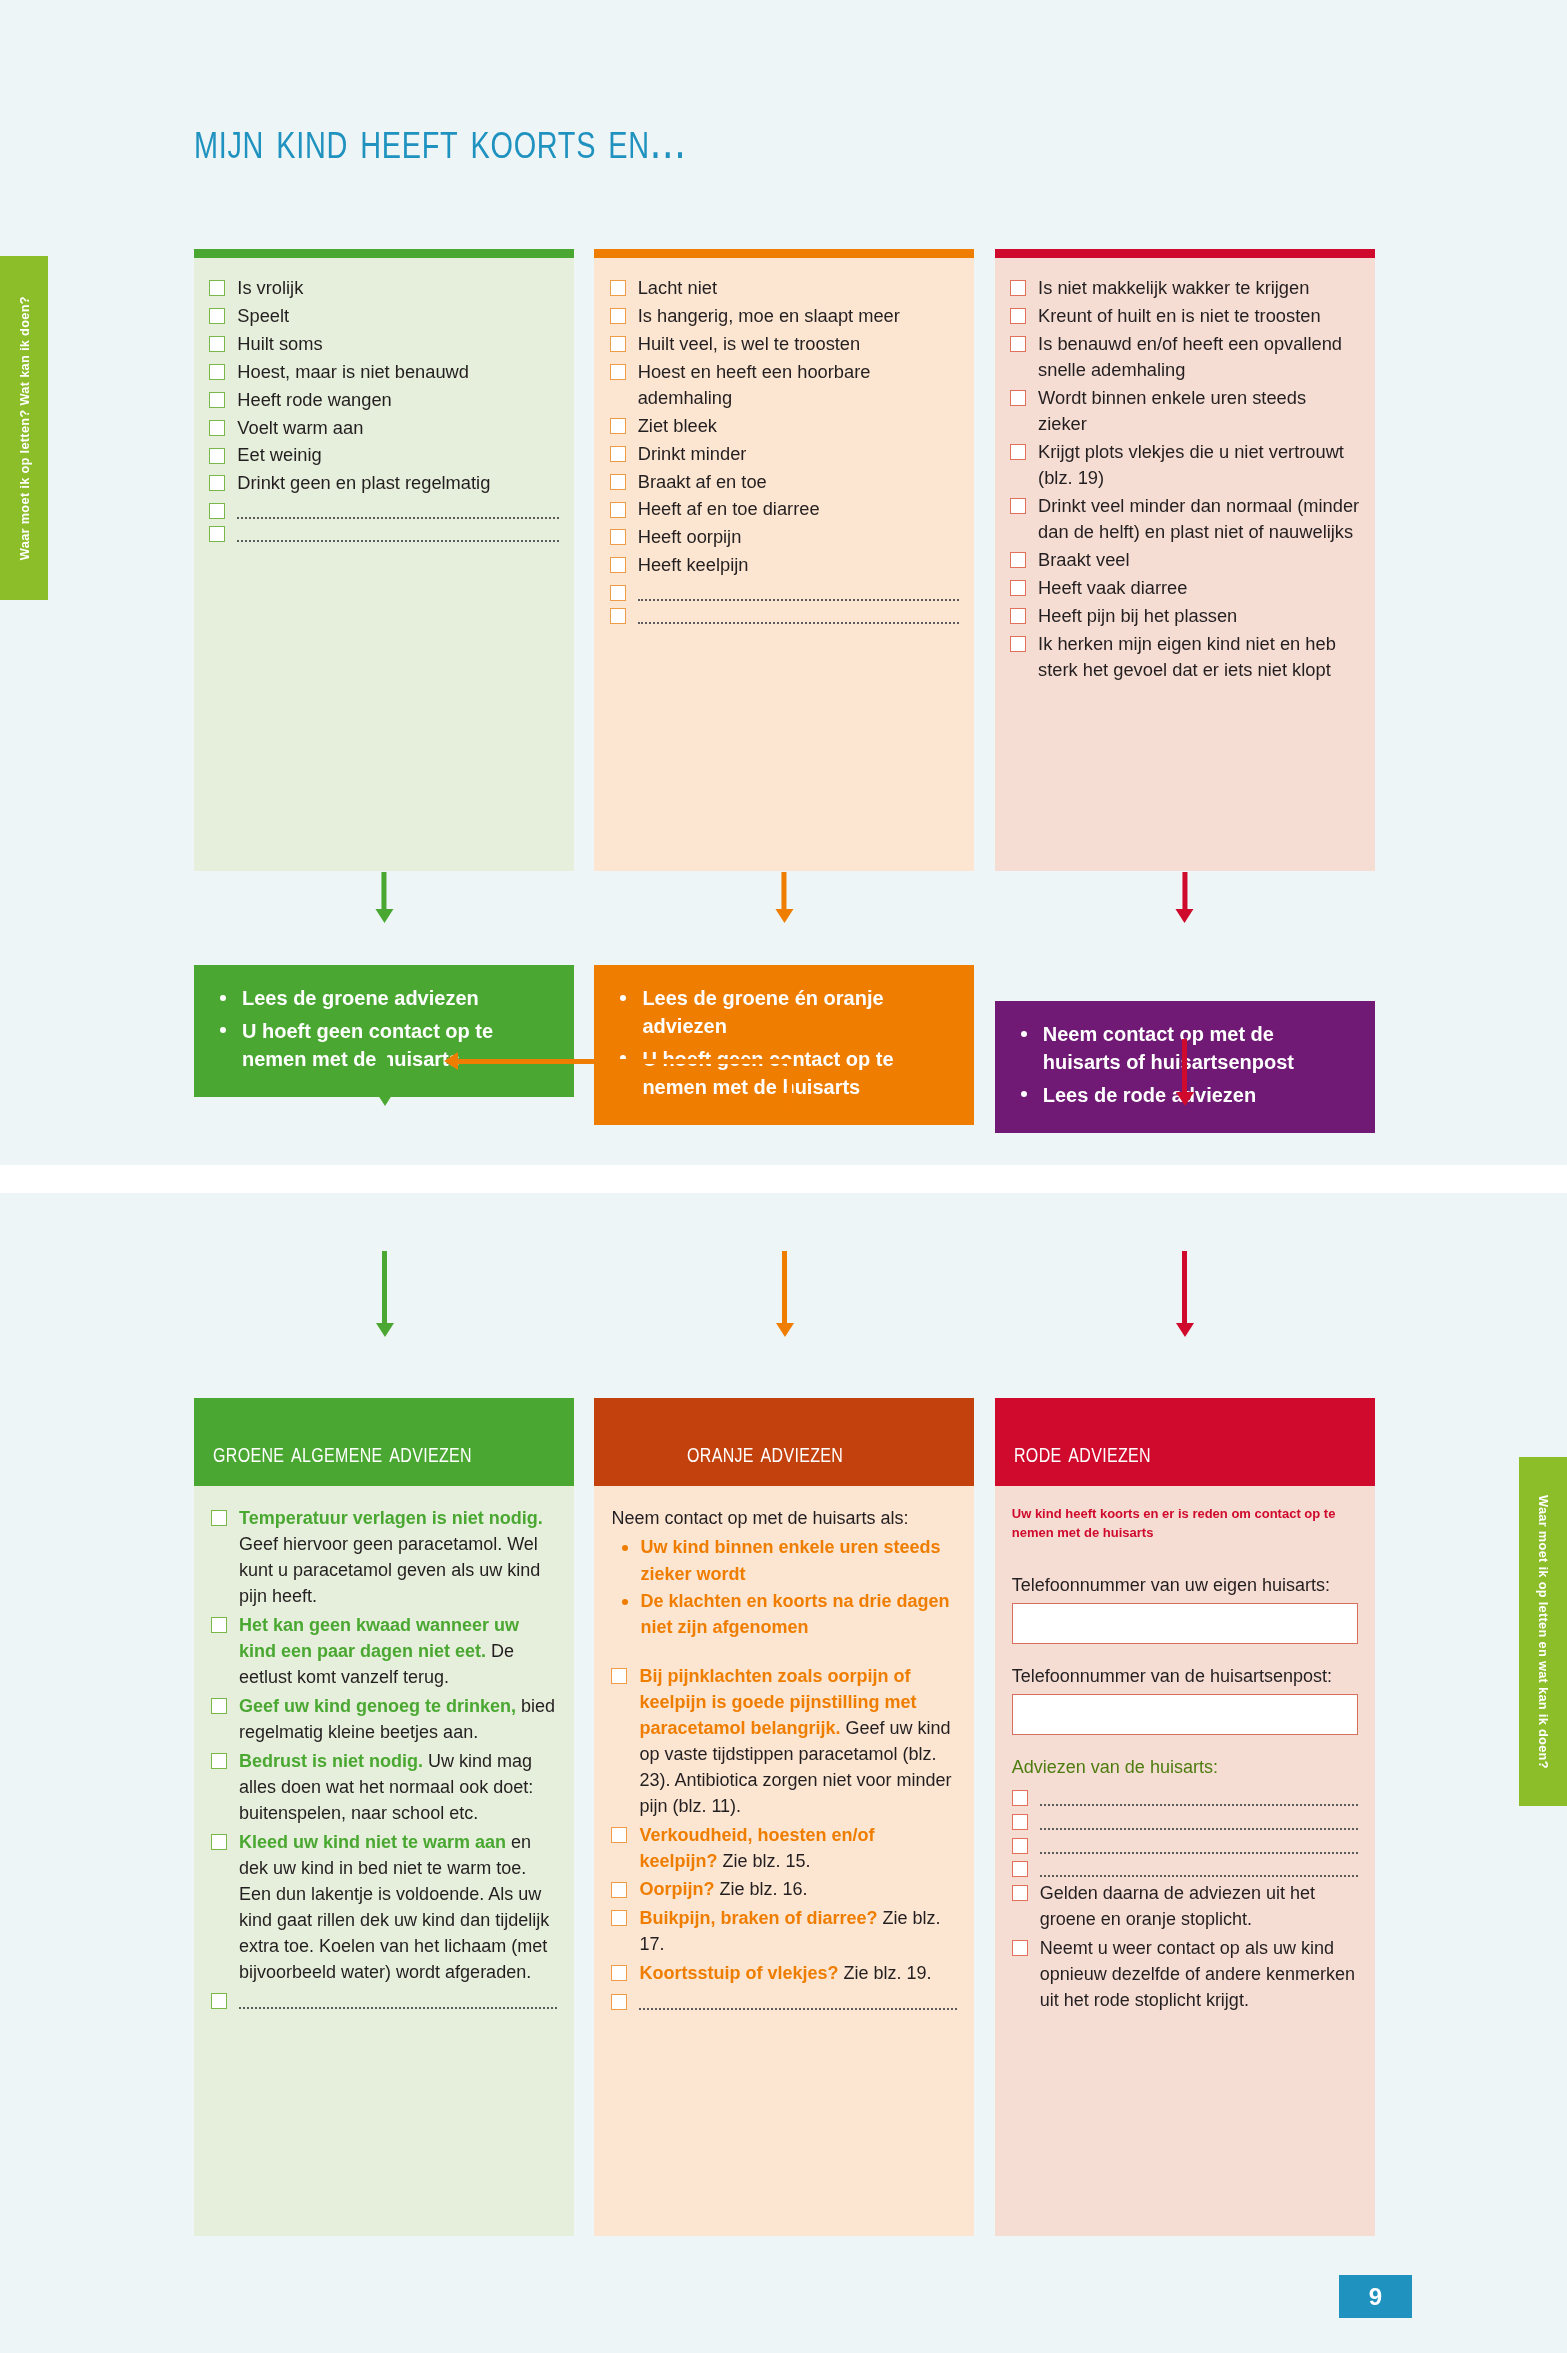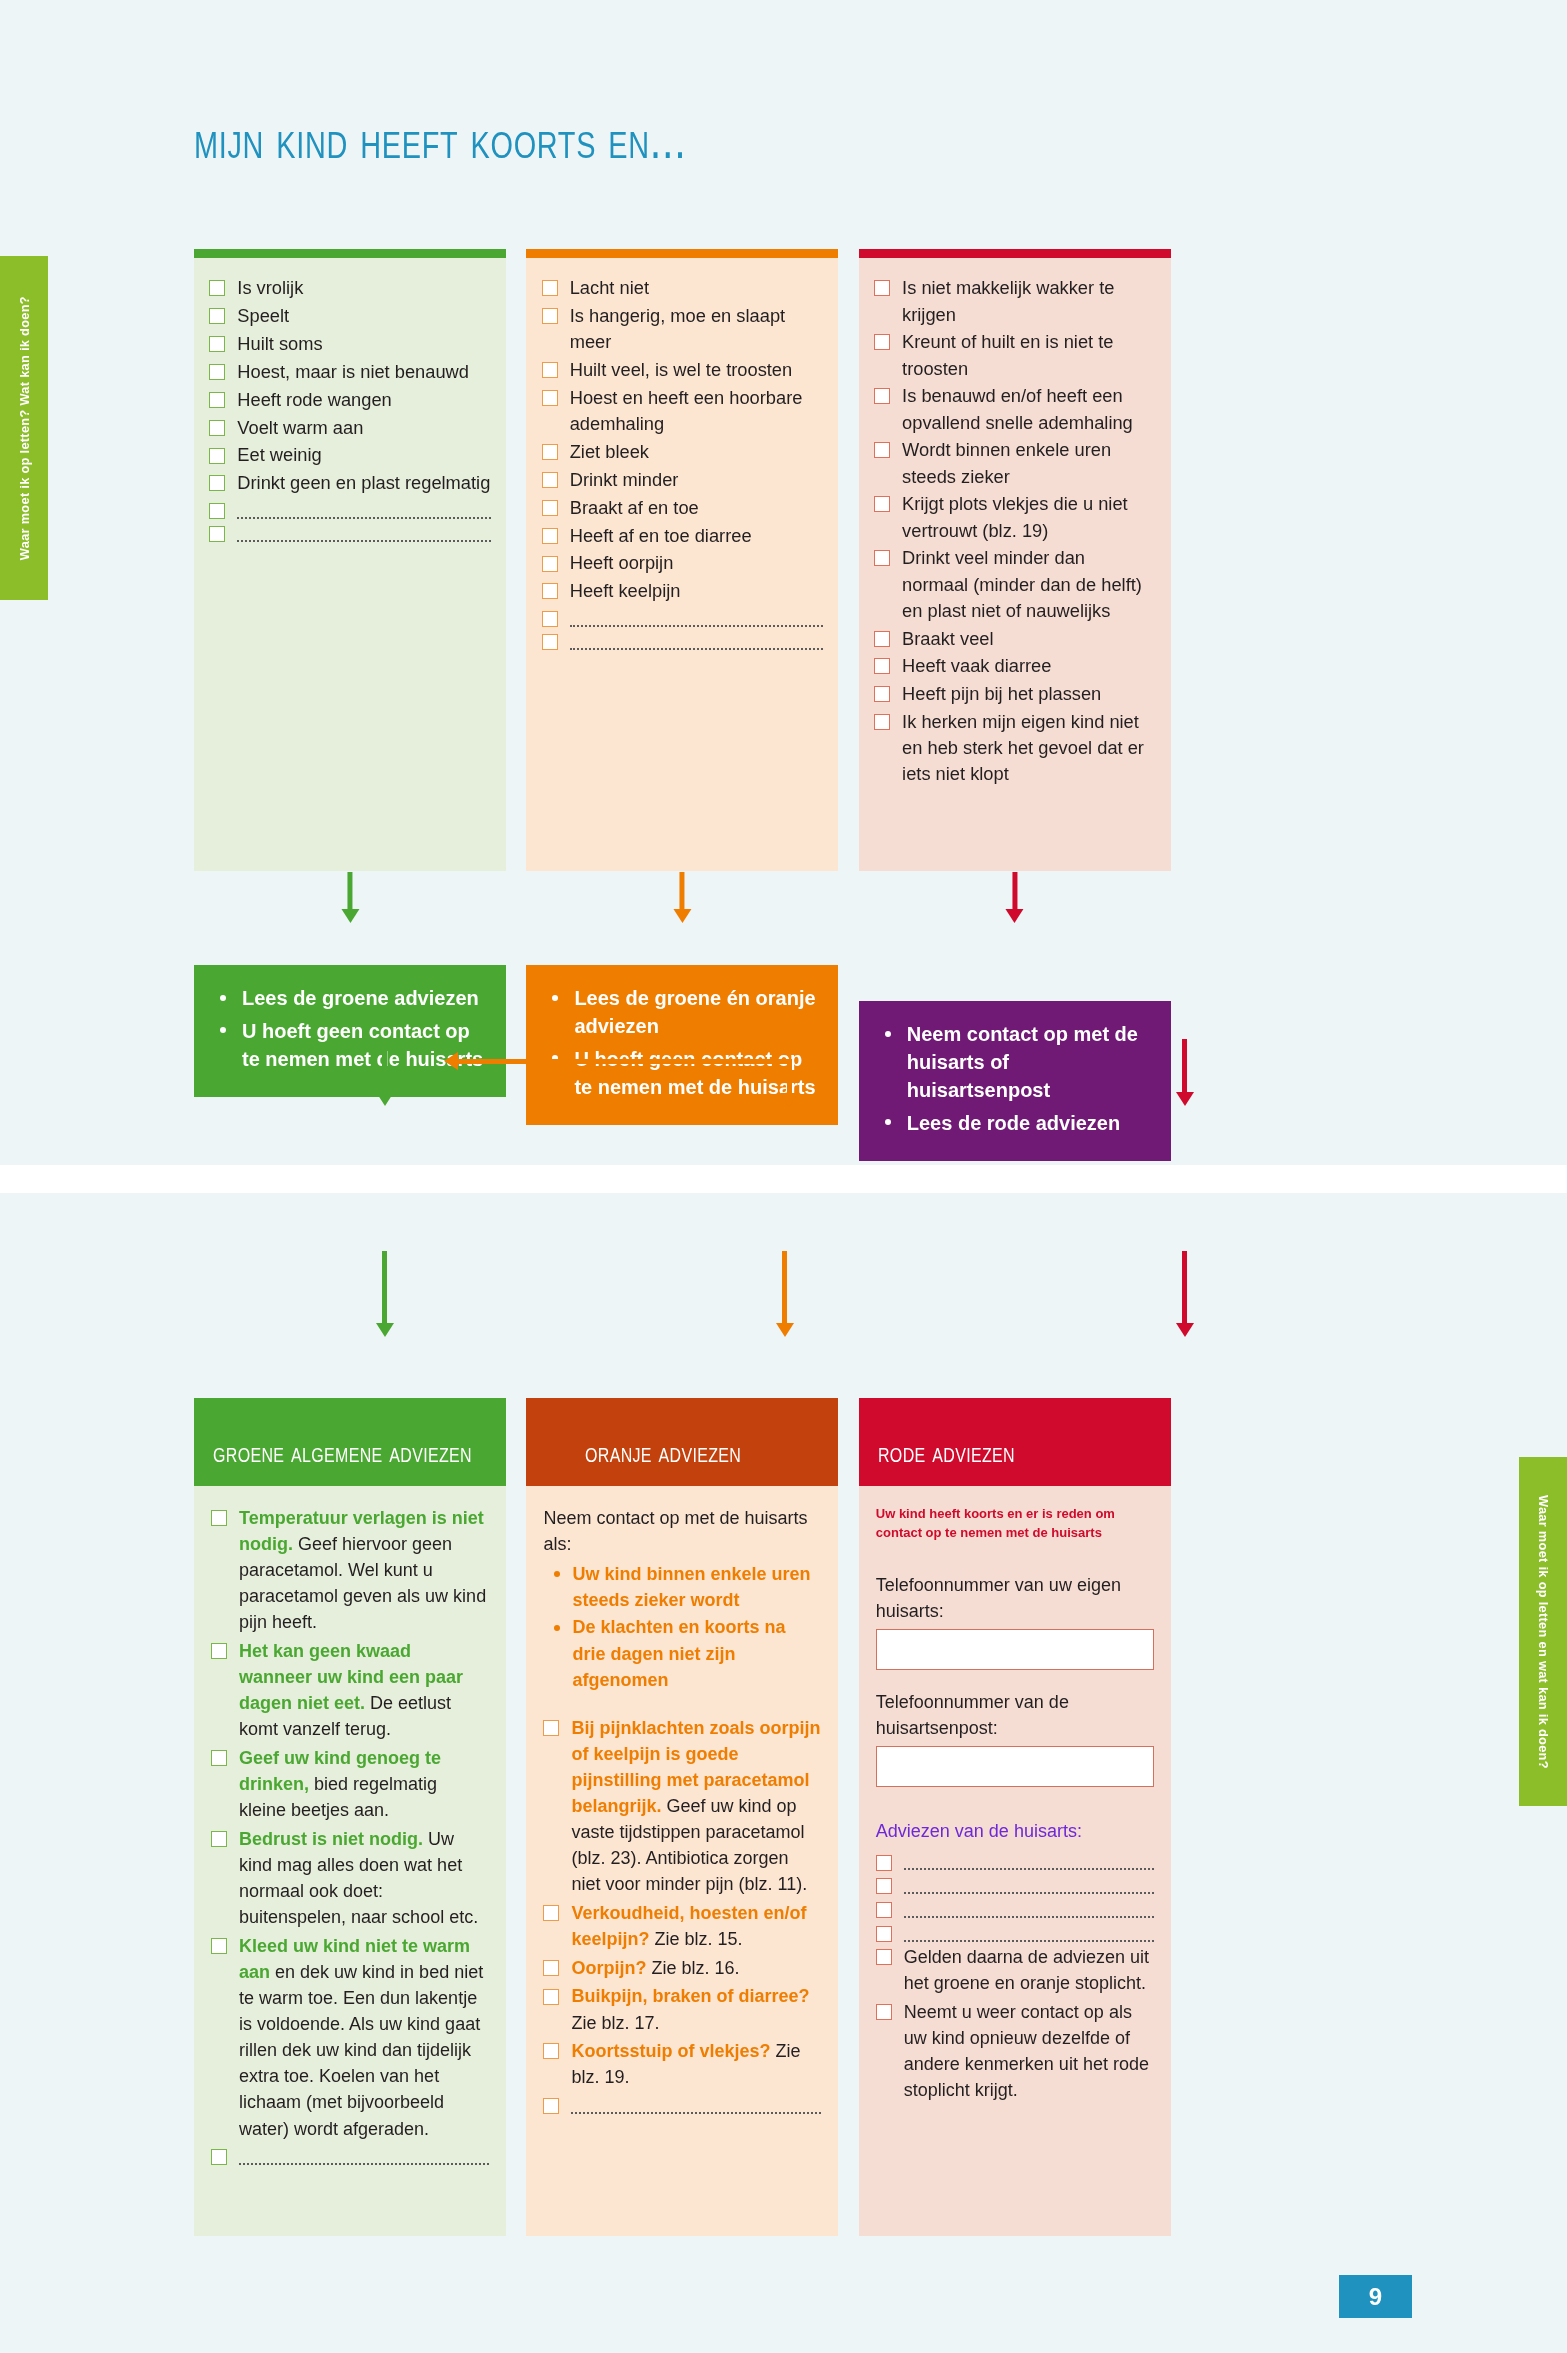--- a/index.html
+++ b/index.html
@@ -71,21 +71,21 @@
   
   .columns {
     position: absolute;
     left: 194px;
     width: 1181px;
     display: flex;
     gap: 20.4px;
   }
   .columns-top { top: 249px; }
 
-  .col { width: 312px; position: relative; }
+  .col { width: 380px; position: relative; }
 
   .col-topbar { height: 9.4px; width: 100%; }
   .col-green  .col-topbar { background: #4aa832; }
   .col-orange .col-topbar { background: #ef7d00; }
   .col-red    .col-topbar { background: #cf0a2c; }
 
   .col-body {
     padding: 17px 15.3px 13.6px 15.3px;
     min-height: 613px;
     position: relative;
@@ -268,24 +268,23 @@
   }
   .field-input {
     width: 100%;
     height: 41px;
     background: #ffffff;
     border: 1.3px solid #d4705c;
     margin-bottom: 19px;
   }
   .adv-subheading {
     font-size: 18px;
-    color: #6d28d9;
+    color: #4d7c0f;
     margin-bottom: 5.1px;
     line-height: 1.45;
-    margin-top: 12px;
   }
   .red-subheading {
     font-size: 18px;
     font-weight: bold;
     color: #cf0a2c;
     line-height: 1.45;
     margin-top: 29px;
     margin-bottom: 3.4px;
   }
 

